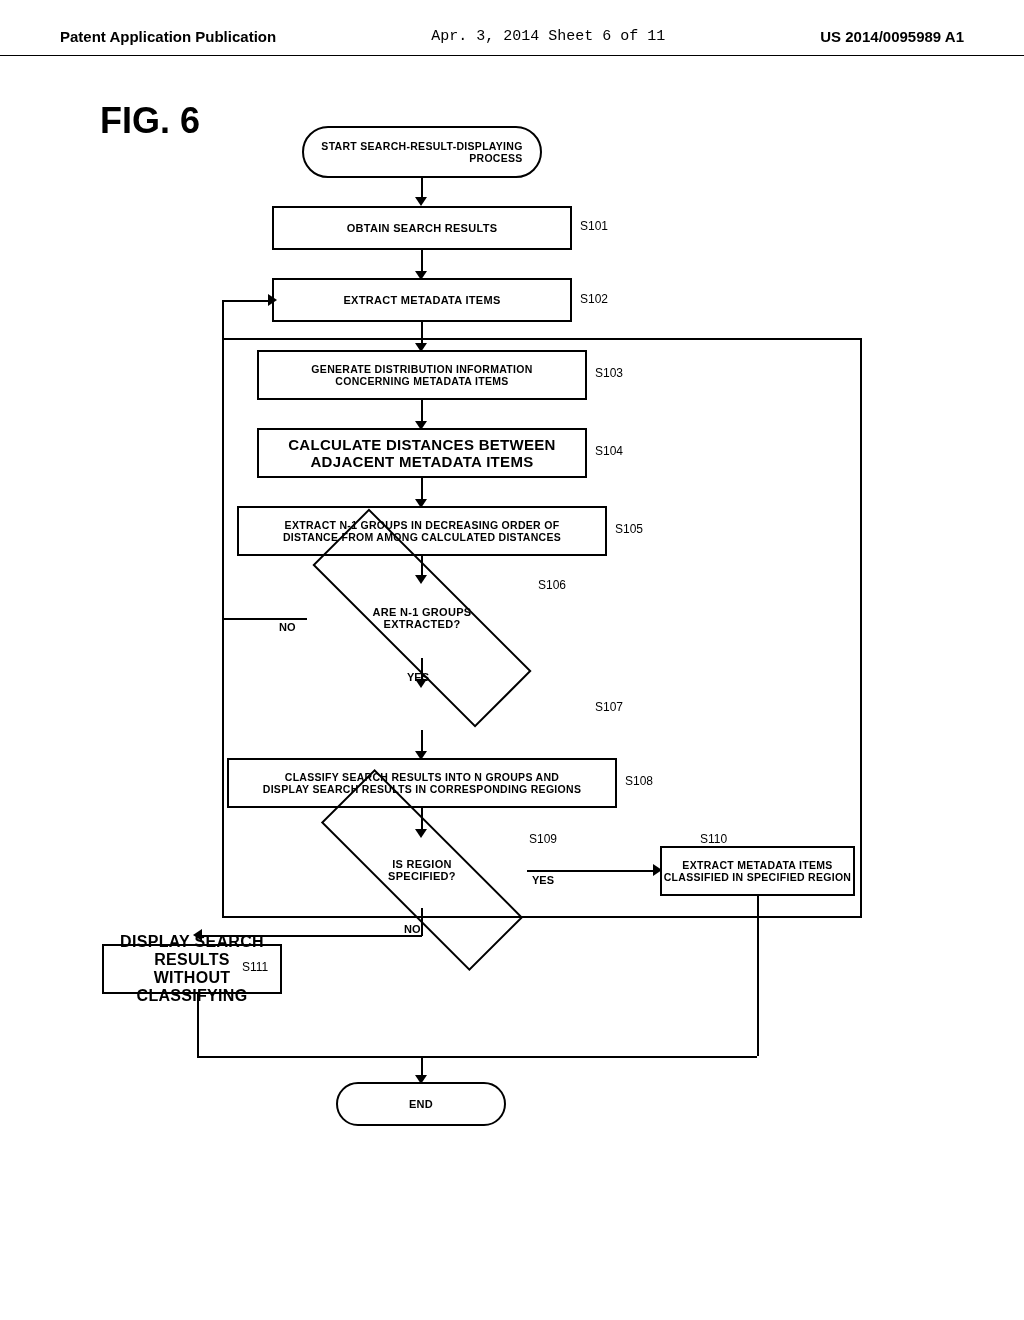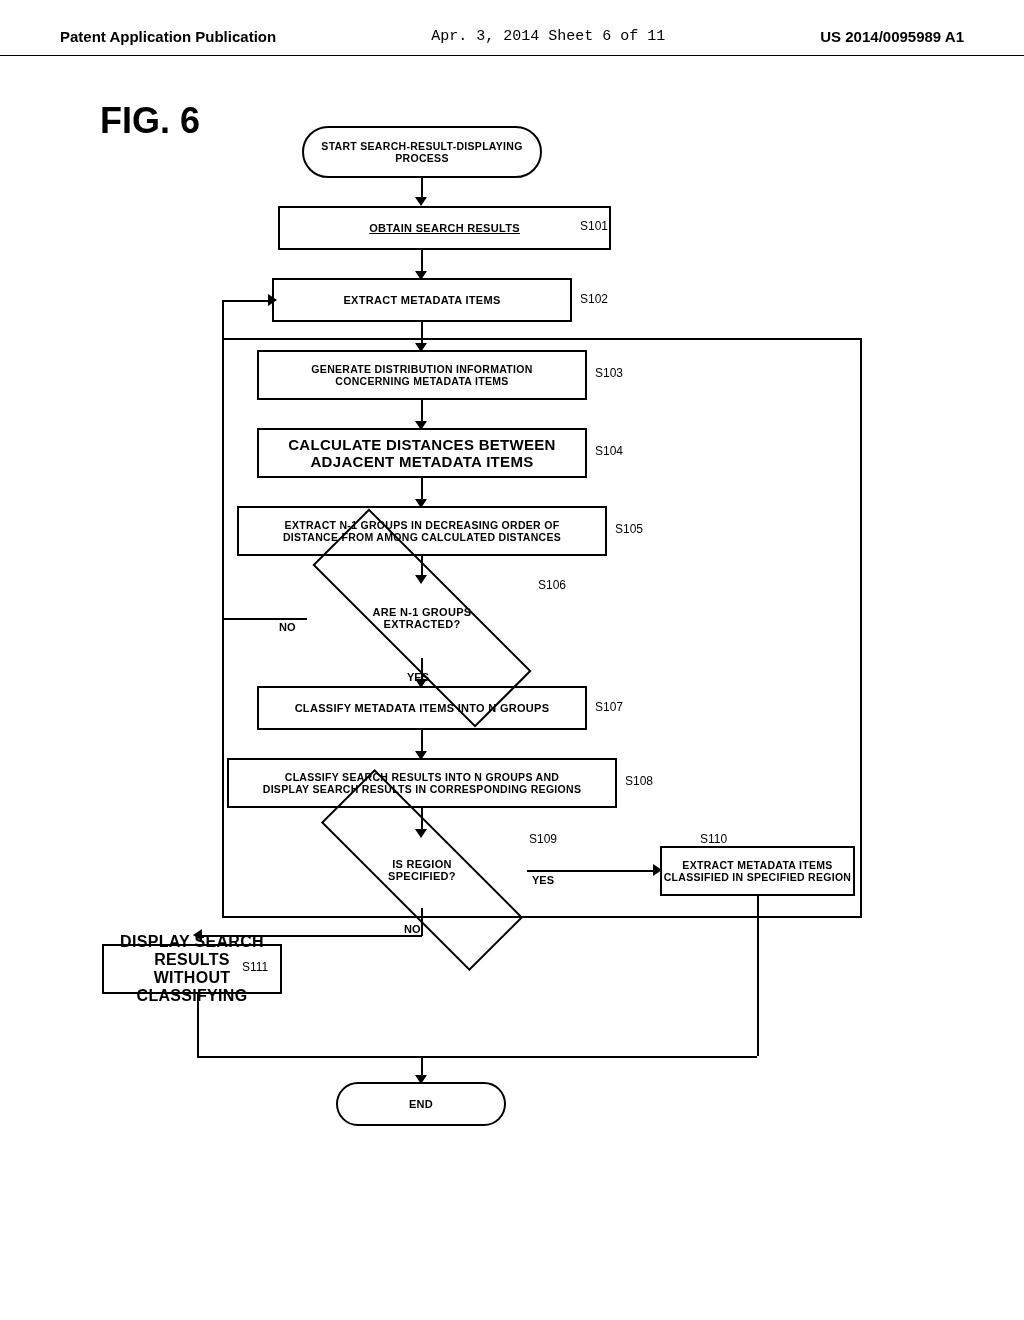--- a/index.html
+++ b/index.html
@@ -59,20 +59,21 @@
       text-align: center;
       font-size: 11px;
       font-weight: bold;
       letter-spacing: 0.3px;
     }
 
     
     .fc-terminal {
       border: 2px solid #000;
       border-radius: 30px;
+      text-align: right;
     }
 
     
     .fc-rect {
       border: 2px solid #000;
     }
 
     
     .fc-diamond {
       background: transparent;
@@ -159,21 +160,21 @@
 
 <div class="flowchart">
 
   <div class="fc-shape fc-terminal" style="left:220px; top:10px; width:240px; height:52px; font-size:10.5px;">
     <span>START SEARCH-RESULT-DISPLAYING<br>PROCESS</span>
   </div>
 
   <div class="arrow-line arrow-v" style="left:339px; top:62px; height:22px;"></div>
   <div class="arrowhead-down" style="left:333px; top:81px;"></div>
 
-  <div class="fc-shape fc-rect" style="left:196px; top:90px; width:333px; height:44px;text-decoration:underline;">
+  <div class="fc-shape fc-rect" style="left:190px; top:90px; width:300px; height:44px;">
     <span>OBTAIN SEARCH RESULTS</span>
   </div>
   <span class="step-label" style="left:498px; top:103px;">S101</span>
 
   <div class="arrow-line arrow-v" style="left:339px; top:134px; height:24px;"></div>
   <div class="arrowhead-down" style="left:333px; top:155px;"></div>
 
   <div class="fc-shape fc-rect" style="left:190px; top:162px; width:300px; height:44px;">
     <span>EXTRACT METADATA ITEMS</span>
   </div>
@@ -213,23 +214,20 @@
   </div>
   <span class="step-label" style="left:456px; top:462px;">S106</span>
 
   <span class="flow-label" style="left:197px; top:495px;">NO</span>
 
   <span class="flow-label" style="left:325px; top:545px;">YES</span>
 
   <div class="arrow-line arrow-v" style="left:339px; top:542px; height:24px;"></div>
   <div class="arrowhead-down" style="left:333px; top:563px;"></div>
 
-  <div class="fc-shape fc-rect" style="left:175px; top:570px; width:330px; height:44px;">
-    <span>CLASSIFY METADATA ITEMS INTO N GROUPS</span>
-  </div>
   <span class="step-label" style="left:513px; top:584px;">S107</span>
 
   <div class="arrow-line arrow-v" style="left:339px; top:614px; height:24px;"></div>
   <div class="arrowhead-down" style="left:333px; top:635px;"></div>
 
   <div class="fc-shape fc-rect" style="left:145px; top:642px; width:390px; height:50px; font-size:10.5px;">
     <span>CLASSIFY SEARCH RESULTS INTO N GROUPS AND<br>DISPLAY SEARCH RESULTS IN CORRESPONDING REGIONS</span>
   </div>
   <span class="step-label" style="left:543px; top:658px;">S108</span>
 

